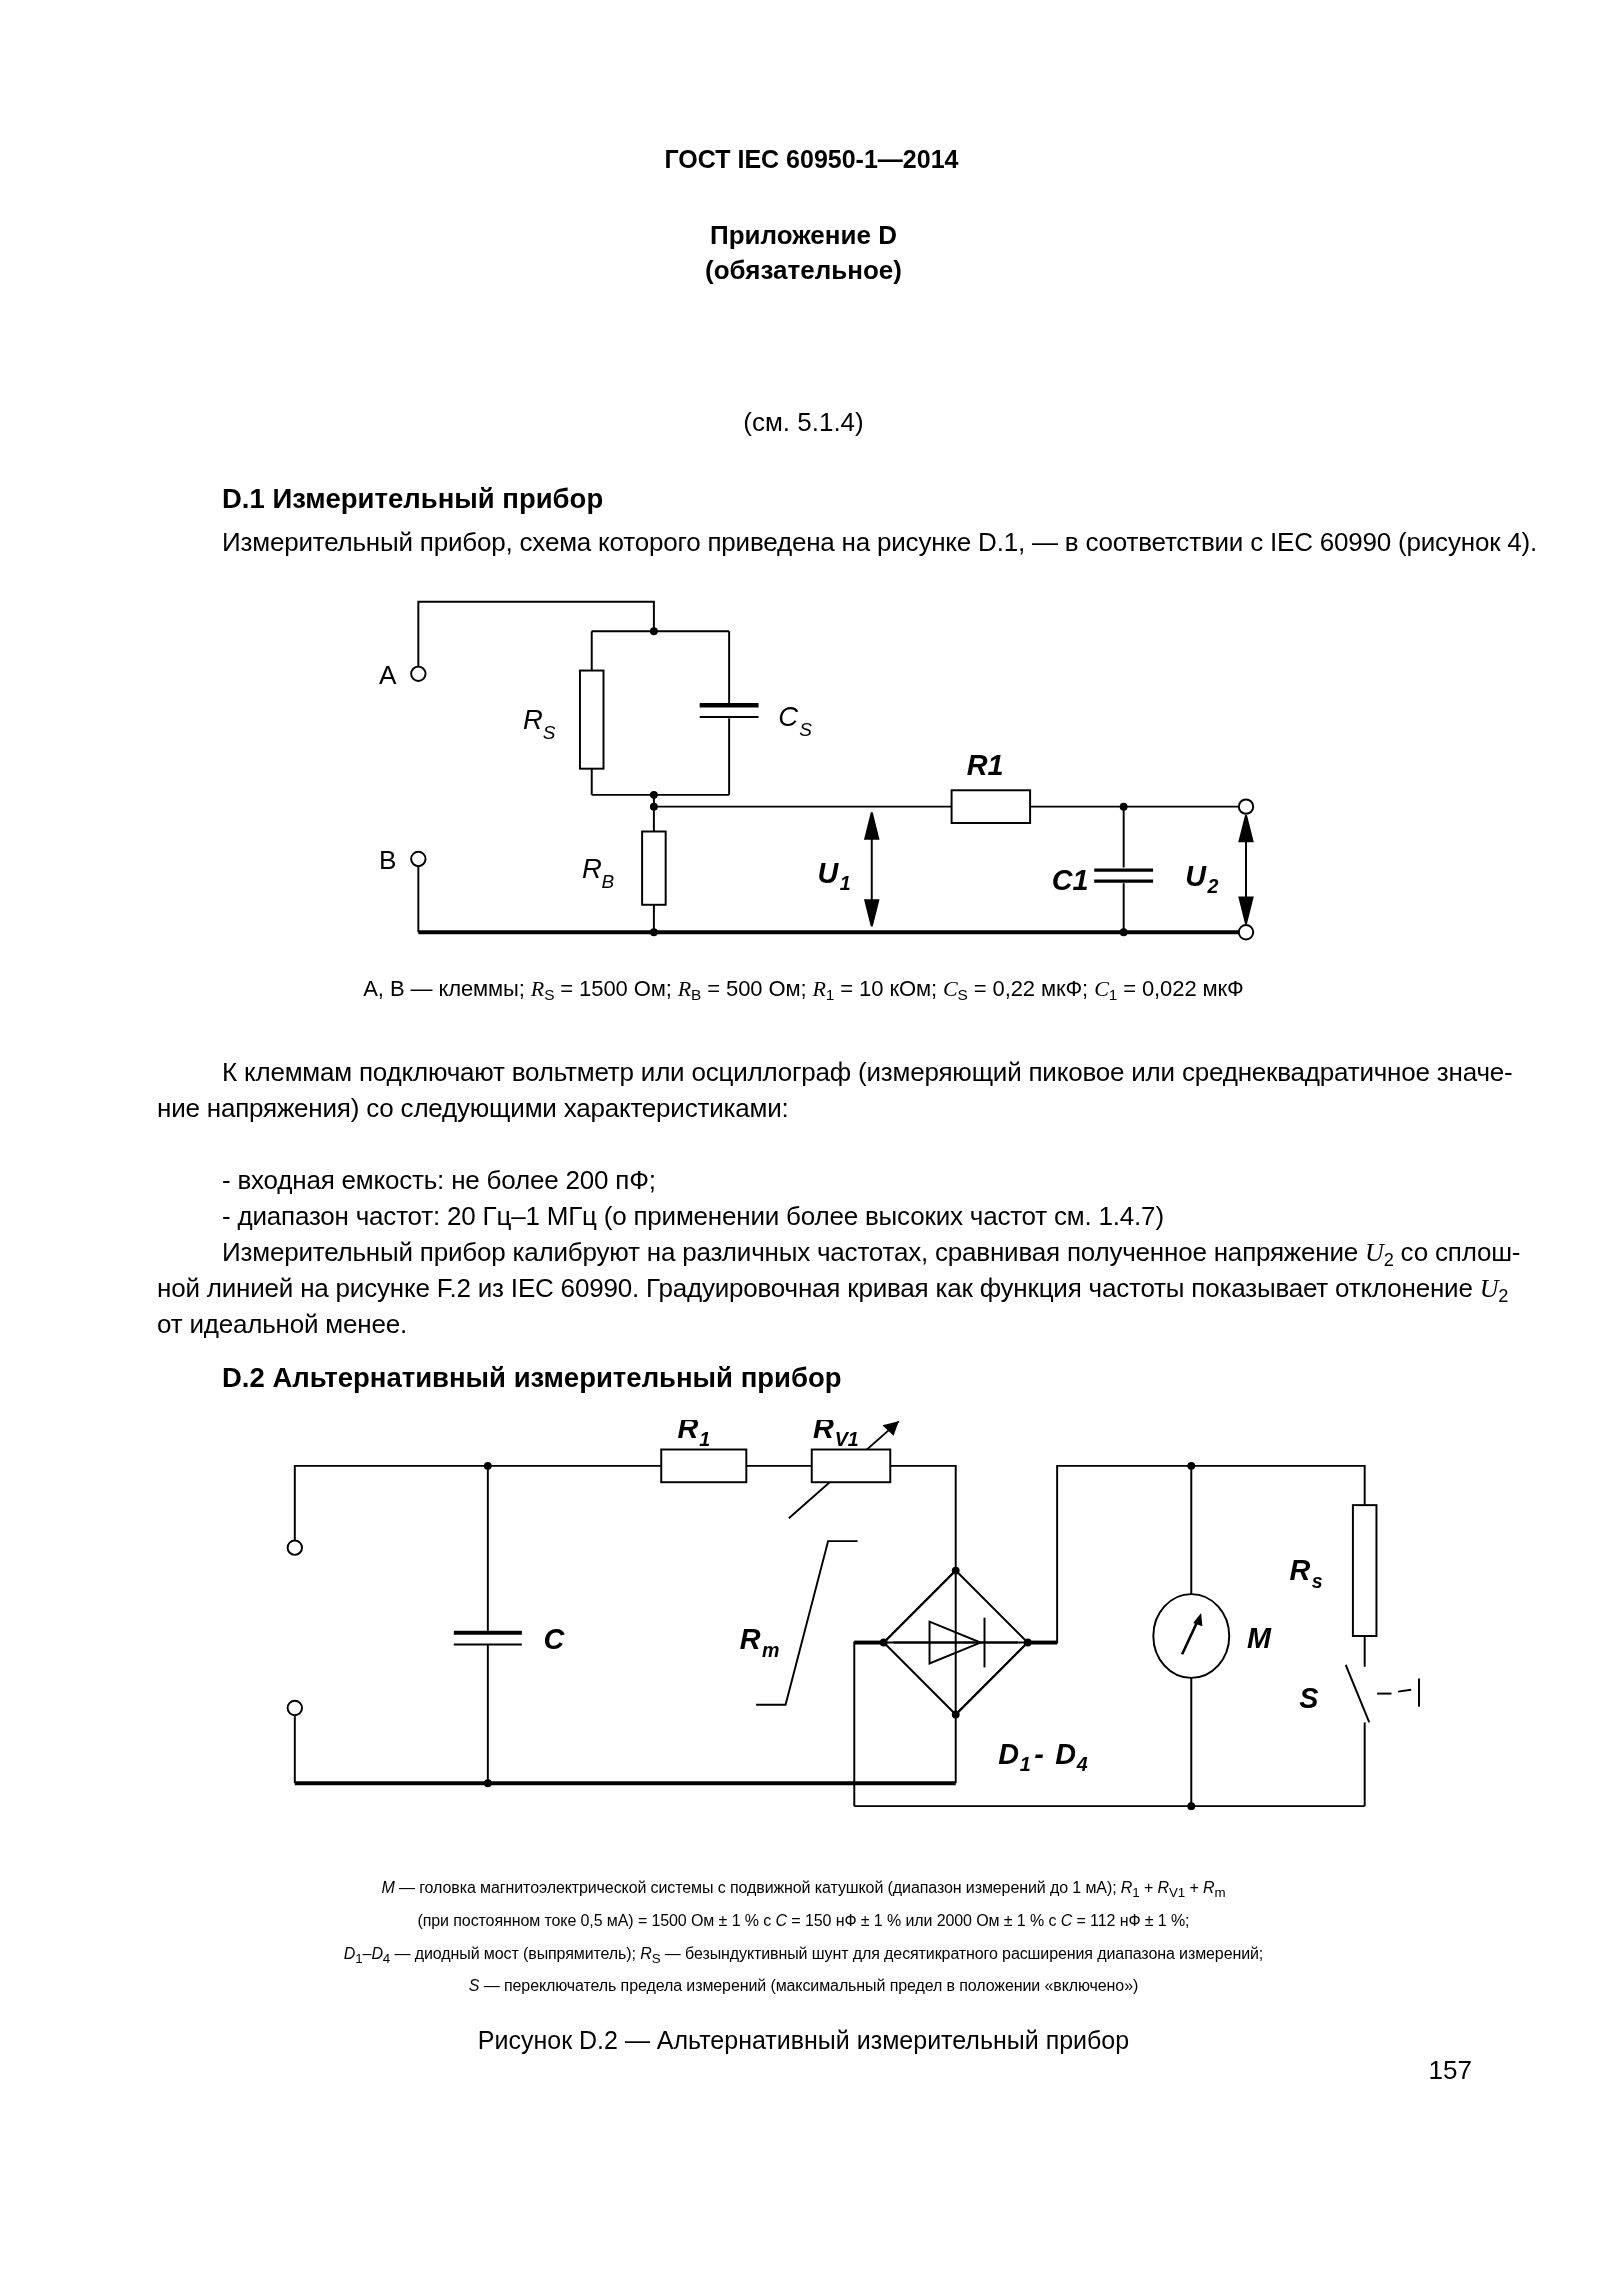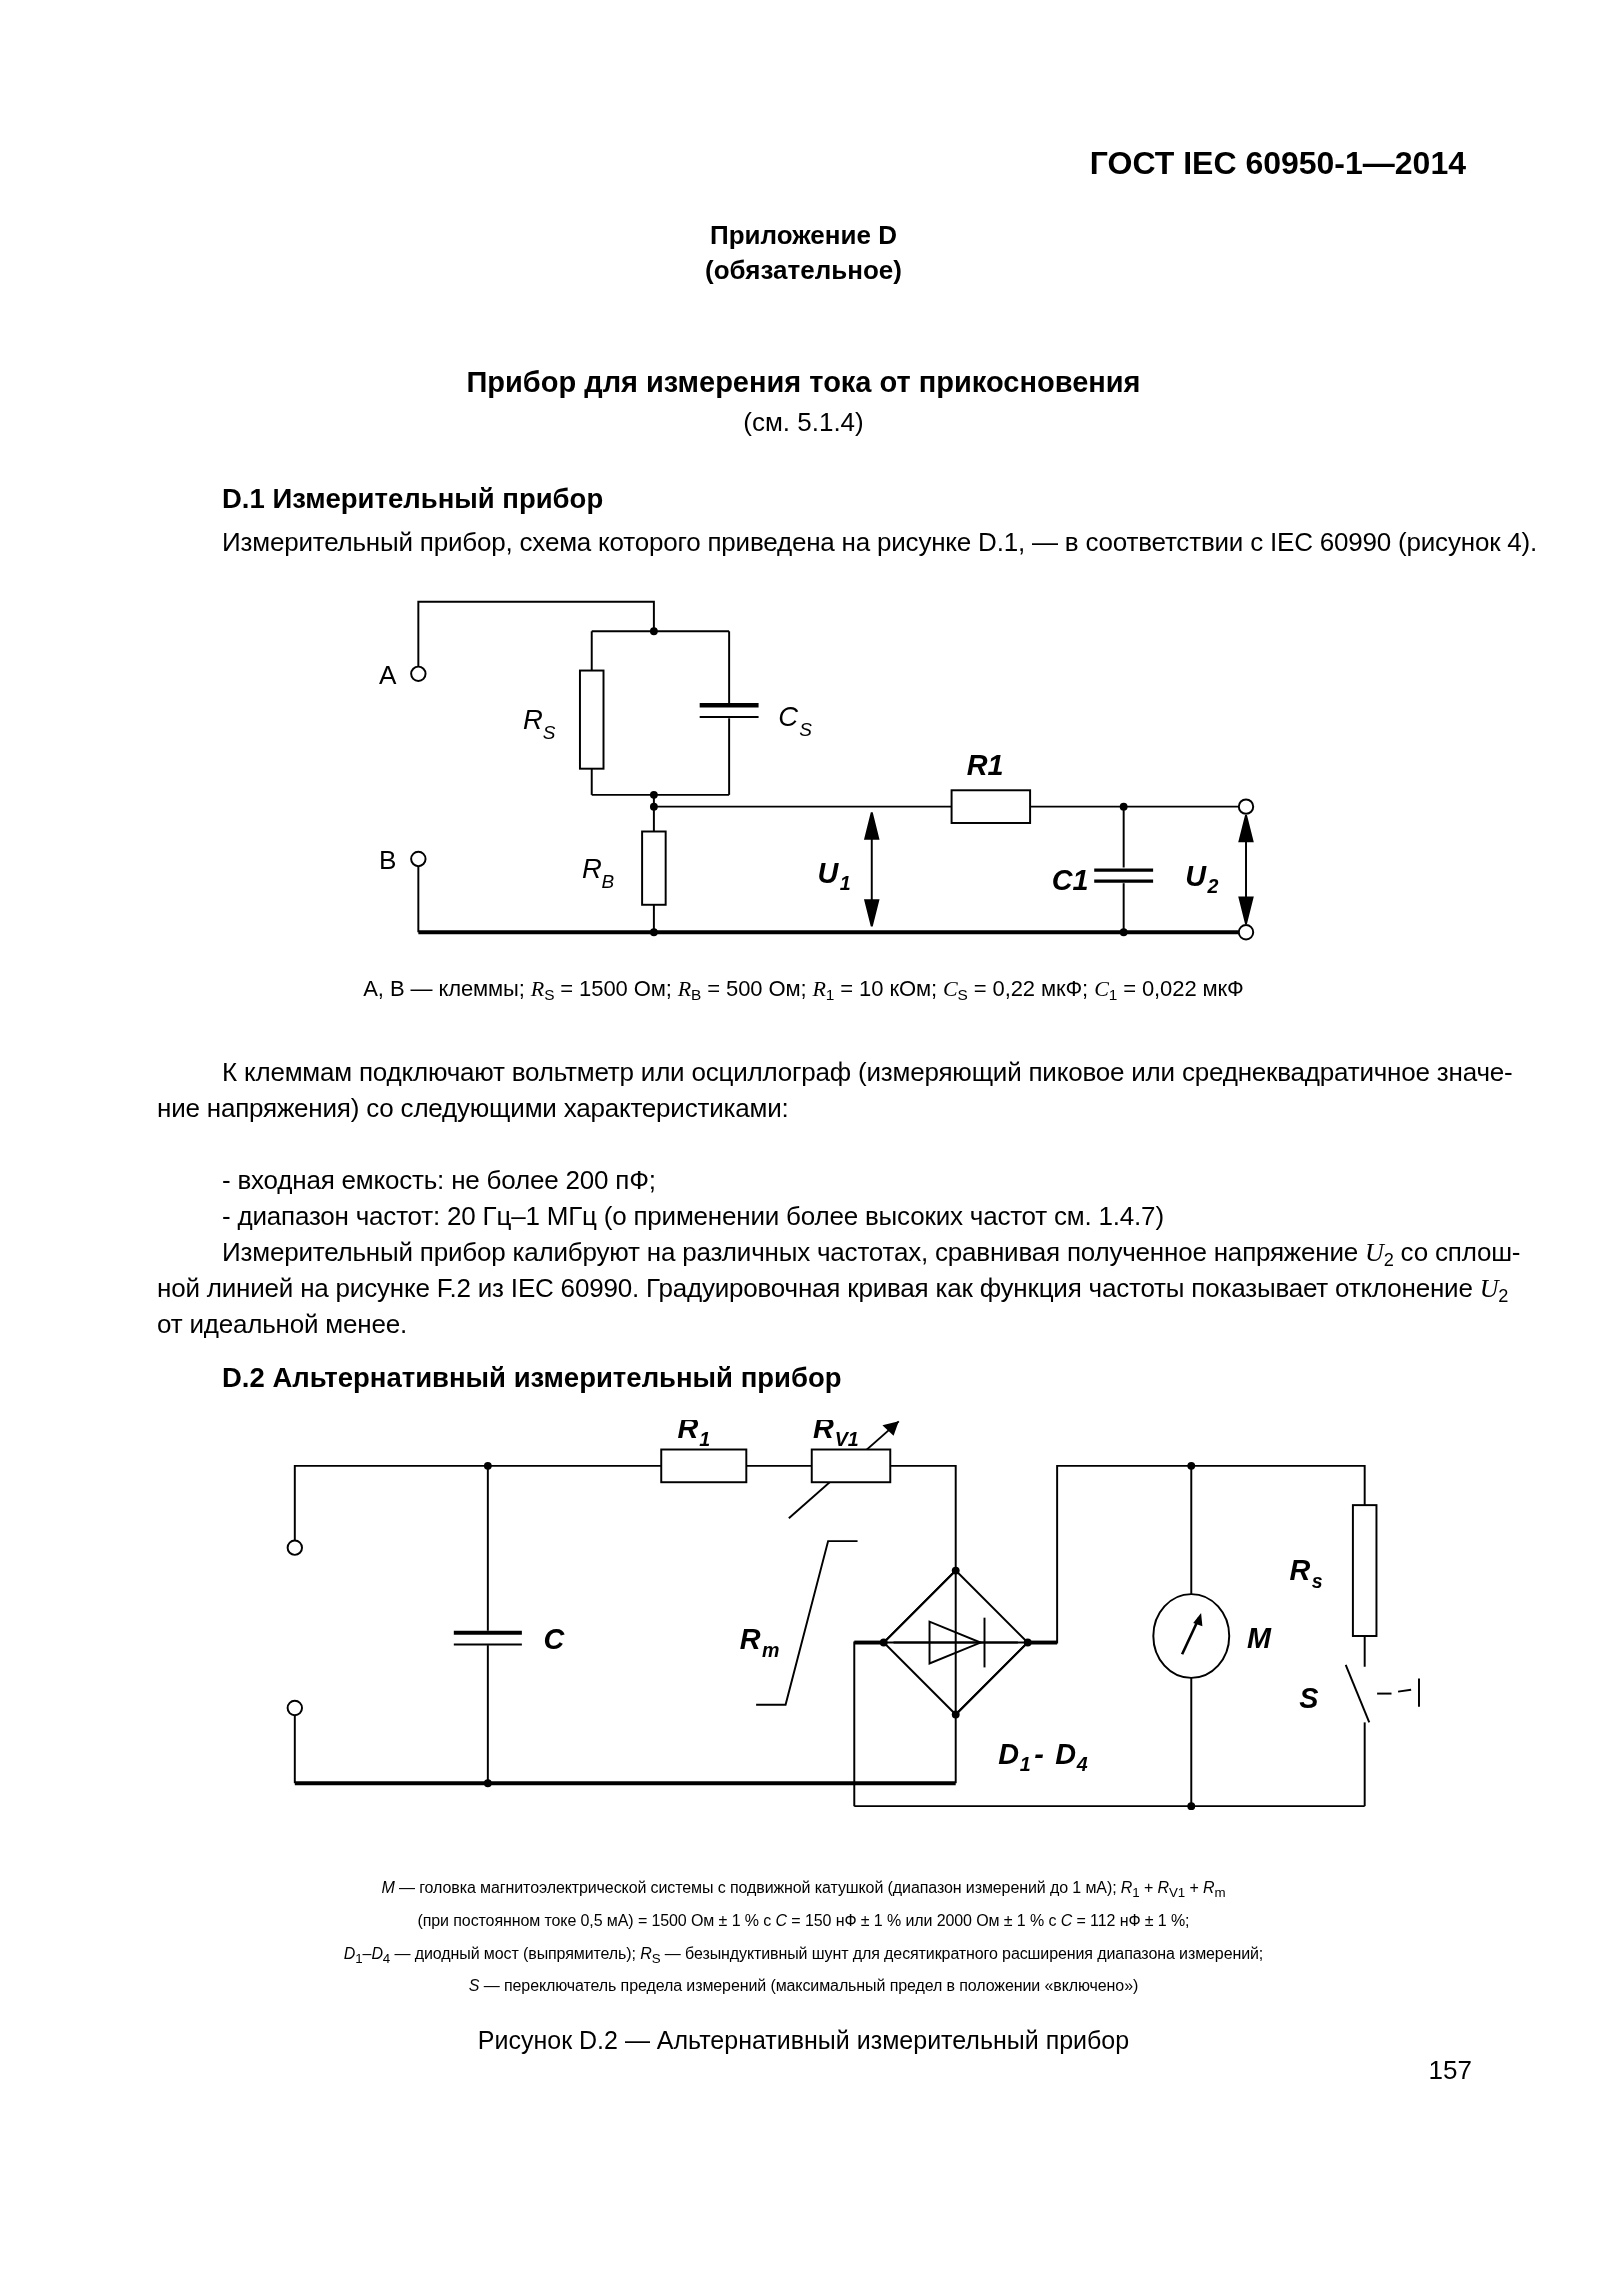--- a/index.html
+++ b/index.html
@@ -7,21 +7,21 @@
     position:relative;
     width:1623px;height:2295px;
     background:#ffffff;
     font-family:"Liberation Sans","DejaVu Sans",sans-serif;
     color:#000;
     overflow:hidden;
   }
   .abs{position:absolute;}
   .header{
     top:145px;left:157px;width:1309px;
-    text-align:right;font-size:32px;font-weight:bold;letter-spacing:0px;
+    text-align:center;font-size:25px;font-weight:bold;letter-spacing:0px;
   }
   .center{left:0;width:1607px;text-align:center;}
   .appendix-label{top:220px;font-size:26px;font-weight:bold;}
   .appendix-kind{top:255px;font-size:26px;font-weight:bold;}
   .doc-title{top:366px;font-size:29px;font-weight:bold;}
   .doc-see{top:407px;font-size:26px;}
   .h-d1{top:483px;left:222px;font-size:27.5px;font-weight:bold;}
   .p-intro{top:527px;left:222px;width:1283px;font-size:26px;letter-spacing:-0.2px;white-space:nowrap;}
   .fig-caption{font-size:22px;letter-spacing:-0.1px;}
   .fig-caption i{font-family:"Liberation Serif","DejaVu Serif",serif;font-style:italic;}
@@ -44,21 +44,20 @@
 </style>
 </head>
 <body>
 
 <div class="page">
 
   <div class="abs header">ГОСТ IEC 60950-1—2014</div>
 
   <div class="abs center appendix-label">Приложение D</div>
   <div class="abs center appendix-kind">(обязательное)</div>
-  <div class="abs center doc-title">Прибор для измерения тока от прикосновения</div>
   <div class="abs center doc-see">(см. 5.1.4)</div>
 
   <div class="abs h-d1">D.1 Измерительный прибор</div>
   <div class="abs p-intro">Измерительный прибор, схема которого приведена на рисунке D.1, — в соответствии с IEC 60990 (рисунок 4).</div>
 
   <svg class="abs" style="top:582px;left:366px;" width="916" height="393" viewBox="0 0 1400 600">
     <g stroke="#000" stroke-width="3" fill="none">
 
       <polyline points="80,129 80,30 440,30 440,75"></polyline>
 

